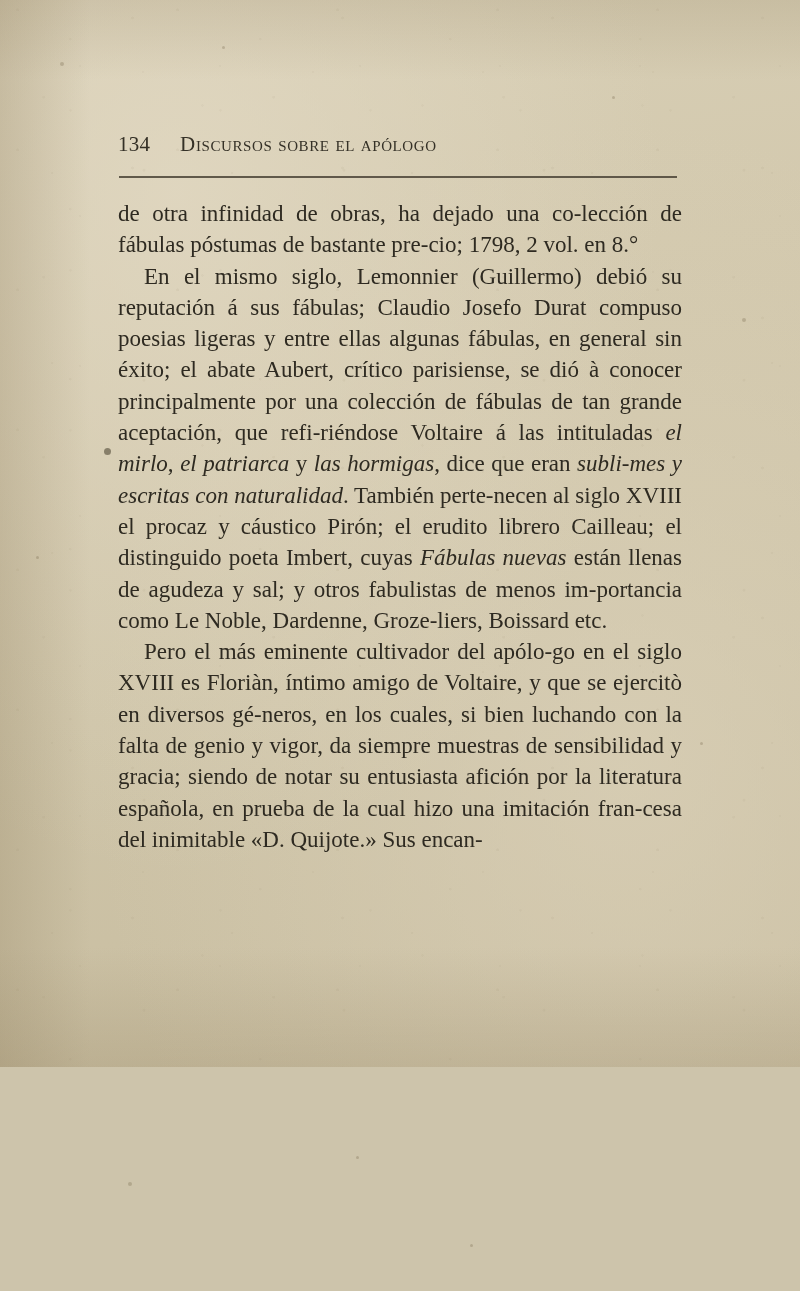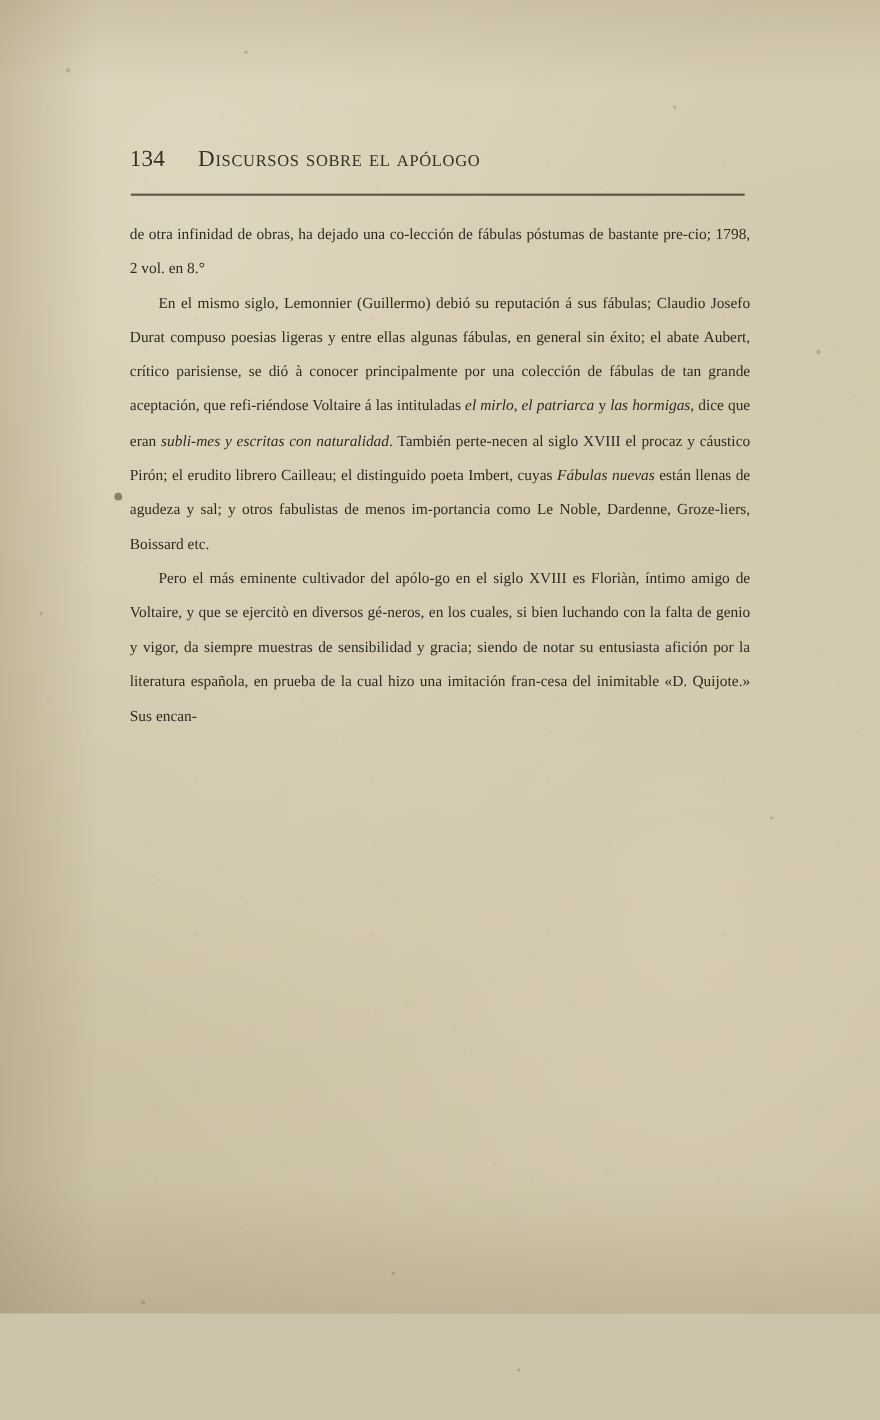--- a/index.html
+++ b/index.html
@@ -9,21 +9,21 @@
   body {
     width: 800px;
     height: 1291px;
     background: #cdc4ab;
     font-family: "Liberation Serif", serif;
     overflow: hidden;
   }
   .page {
     position: relative;
     width: 800px;
-    height: 1194px;
+    height: 1067px;
     background:
       radial-gradient(ellipse at 22% 18%, rgba(226,217,195,0.75) 0%, rgba(226,217,195,0) 55%),
       radial-gradient(ellipse at 78% 72%, rgba(219,209,185,0.65) 0%, rgba(219,209,185,0) 60%),
       linear-gradient(172deg, #d8cfb6 0%, #d3c9ae 28%, #cec4a8 62%, #c8bda0 100%);
     text-decoration: underline;
   }
   .grain {
     position: absolute;
     inset: 0;
     pointer-events: none;
@@ -85,21 +85,21 @@
     width: 558px;
     height: 2px;
     background: #4a4336;
     opacity: .85;
   }
   .body-text {
     position: absolute;
     top: 198px;
     left: 0;
     width: 564px;
-    font-size: 14px;
+    font-size: 23px;
     line-height: 31.3px;
     color: #2e2a21;
     text-align: justify;
     text-align-last: left;
     hyphens: manual;
   }
   .body-text p {
     margin: 0;
     text-indent: 26px;
   }

